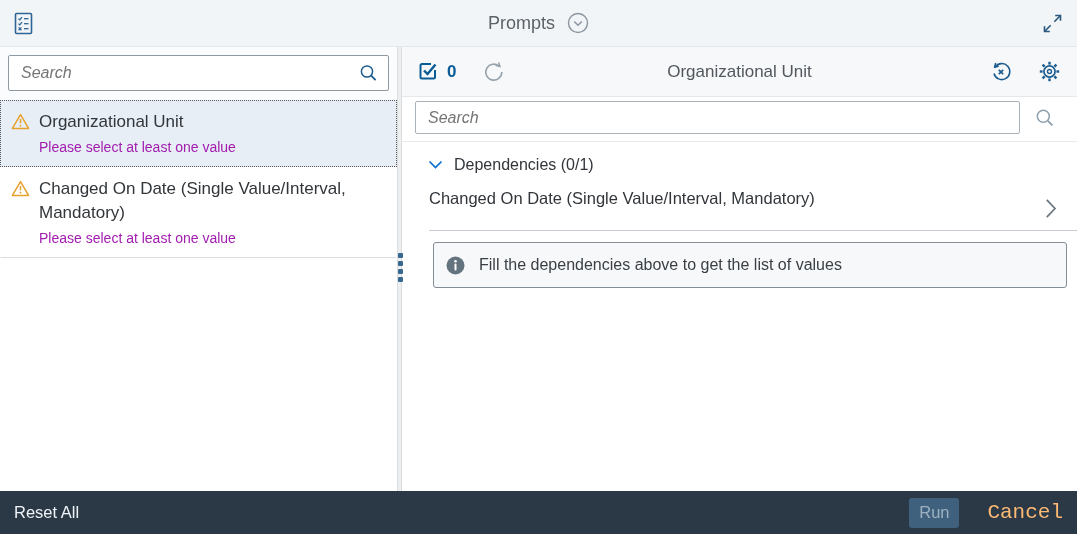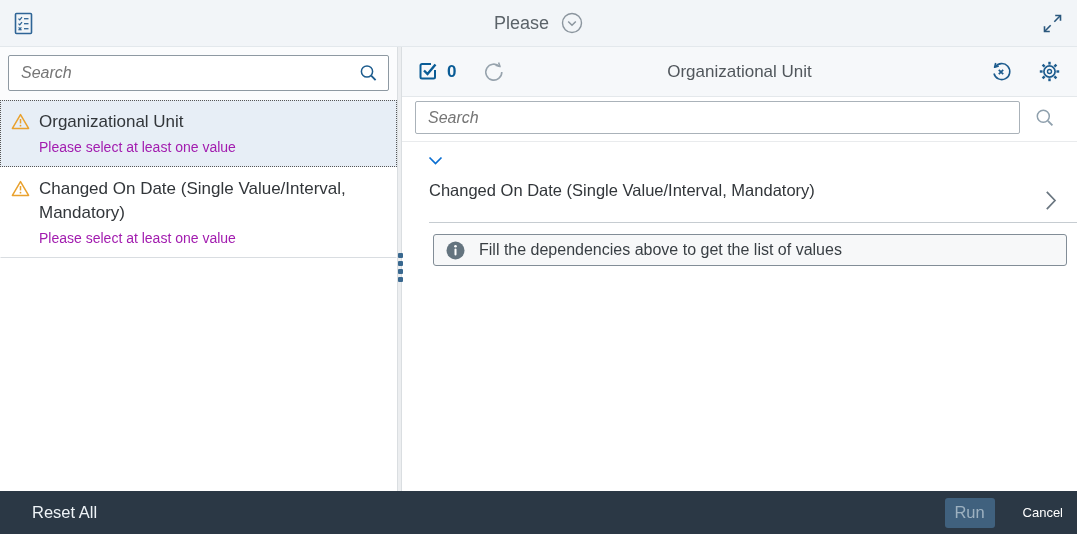--- a/index.html
+++ b/index.html
@@ -58,53 +58,53 @@
     padding:0 12px;outline:none;margin-right:15px;
   }
   
   .content{flex:1 1 auto;overflow:auto;}
   .dep-header{display:flex;align-items:center;gap:11px;margin:14px 0 0 26px;cursor:pointer;}
   .dep-header-label{font-size:16px;color:#32363a;}
   .dep-row{margin-left:27px;padding:15px 40px 22px 0;border-bottom:1px solid #c6ccd1;position:relative;cursor:pointer;}
   .dep-label{font-size:16.5px;color:#32363a;}
   .dep-chevron{position:absolute;right:20px;top:24px;}
   .info-strip{
-    margin:11px 10px 0 31px;height:32px;border:1px solid #828d97;border-radius:3px;background:#f7f8f9;
+    margin:11px 10px 0 31px;height:46px;border:1px solid #828d97;border-radius:3px;background:#f7f8f9;
     display:flex;align-items:center;padding:0 12px;gap:14px;
   }
   .info-text{font-size:16px;color:#393f44;}
   
   .footer{height:43px;flex:0 0 43px;background:#2b3845;display:flex;align-items:center;padding:0 14px;}
-  .reset-all{background:none;border:none;color:#eef3f7;font-size:16.5px;font-family:"Liberation Sans", sans-serif;cursor:pointer;padding:0;margin-left:18px;}
+  .reset-all{background:none;border:none;color:#eef3f7;font-size:16.5px;font-family:"Liberation Sans", sans-serif;cursor:pointer;padding:0;}
   .ftr-right{margin-left:auto;display:flex;align-items:center;gap:28px;}
   .run-btn{
     width:50px;height:30px;border-radius:3px;border:none;background:#40617e;color:#9db1c0;
     font-size:16.5px;font-family:"Liberation Sans", sans-serif;cursor:default;
   }
-  .cancel-btn{background:none;border:none;color:#ffffff;font-size:13px;font-family:Liberation Sans, sans-serif;cursor:pointer;padding:0;}
+  .cancel-btn{background:none;border:none;color:#fdba74;font-size:21px;font-family:Liberation Mono, monospace;cursor:pointer;padding:0;}
 </style>
 </head>
 <body>
 
 <div class="window">
 
   <div class="header">
     <button class="icon-btn" title="">
       <svg width="19" height="23" viewBox="0 0 19 23" fill="none">
         <rect x="1.5" y="1.5" width="16" height="20" rx="1" stroke="#2e6496" stroke-width="1.6"></rect>
         <path d="M4.5 6.6 L5.8 7.9 L8 5.2" stroke="#2e6496" stroke-width="1.3" fill="none"></path>
         <line x1="10" y1="6.7" x2="14.5" y2="6.7" stroke="#2e6496" stroke-width="1.3"></line>
         <path d="M4.5 11.6 L5.8 12.9 L8 10.2" stroke="#2e6496" stroke-width="1.3" fill="none"></path>
         <line x1="10" y1="11.7" x2="14.5" y2="11.7" stroke="#2e6496" stroke-width="1.3"></line>
         <path d="M4.6 15.4 L7.4 18.2 M7.4 15.4 L4.6 18.2" stroke="#2e6496" stroke-width="1.3"></path>
         <line x1="10" y1="16.7" x2="14.5" y2="16.7" stroke="#2e6496" stroke-width="1.3"></line>
       </svg>
     </button>
     <div class="header-title-group">
-      <span class="header-title">Please</span>
+      <span class="header-title">Prompts</span>
       <span style="pointer-events:auto;display:flex;" class="icon-btn">
         <svg width="22" height="22" viewBox="0 0 22 22" fill="none">
           <circle cx="11" cy="11" r="9.5" stroke="#8b959e" stroke-width="1.4"></circle>
           <path d="M7.2 9.5 L11 13.3 L14.8 9.5" stroke="#8b959e" stroke-width="1.5" fill="none"></path>
         </svg>
       </span>
     </div>
     <button class="icon-btn hdr-right">
       <svg width="21" height="21" viewBox="0 0 21 21" fill="none">
         <path d="M12.3 8.7 L18.5 2.5" stroke="#2a577d" stroke-width="1.6"></path>
@@ -220,20 +220,21 @@
             <line x1="12.9" y1="12.9" x2="17.4" y2="17.4" stroke="#8fa0ad" stroke-width="1.9"></line>
           </svg>
         </button>
       </div>
 
       <div class="content">
         <div class="dep-header">
           <svg width="15" height="10" viewBox="0 0 15 10" fill="none">
             <path d="M1.5 1.5 L7.5 7.5 L13.5 1.5" stroke="#0a6ed1" stroke-width="1.7" fill="none"></path>
           </svg>
+          <span class="dep-header-label">Dependencies (0/1)</span>
         </div>
 
         <div class="dep-row">
           <span class="dep-label">Changed On Date (Single Value/Interval, Mandatory)</span>
           <span class="dep-chevron">
             <svg width="12" height="21" viewBox="0 0 12 21" fill="none">
               <path d="M1.8 1.8 L10 10.5 L1.8 19.2" stroke="#6a7680" stroke-width="1.7" fill="none"></path>
             </svg>
           </span>
         </div>

